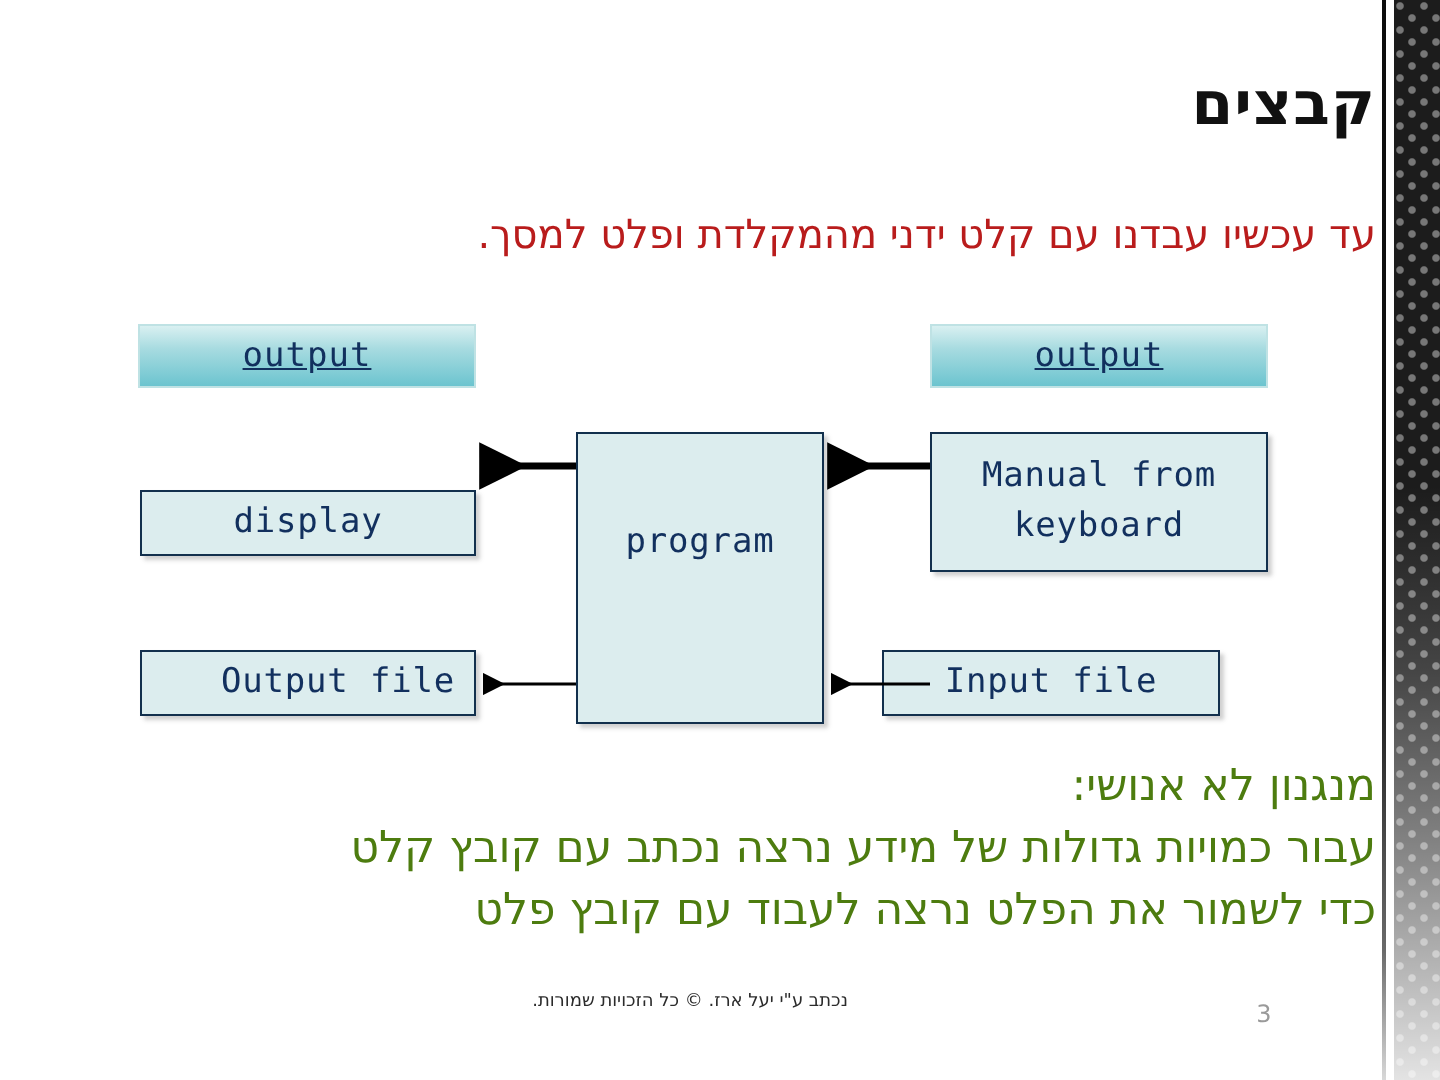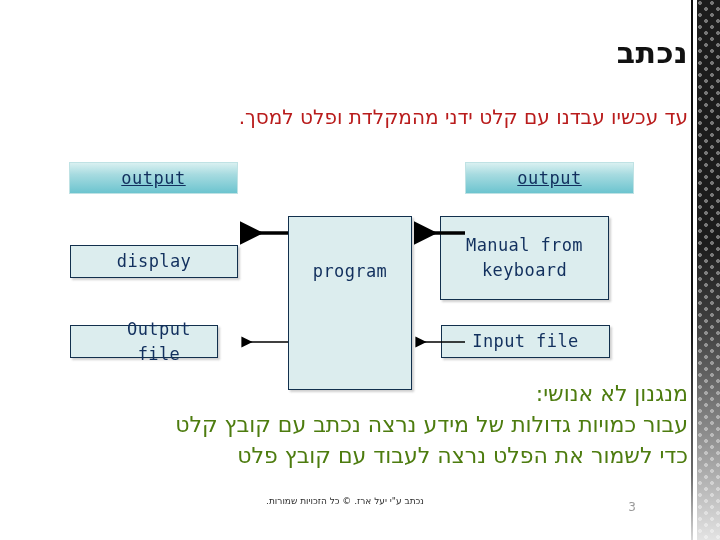--- a/index.html
+++ b/index.html
@@ -145,37 +145,37 @@
     color: #12305e;
     display: flex;
     align-items: center;
     justify-content: center;
     text-align: center;
     line-height: 1.45;
     letter-spacing: 0.4px;
     box-shadow: 2px 2px 2px rgba(120,120,120,0.35);
   }
   .node-display     { left: 70px;  top: 217px; width: 168px; height: 33px; margin-top: 28px; }
-  .node-outputfile  { left: 70px;  top: 325px; width: 148px; height: 33px; padding-left: 30px; }
-  .node-program     { left: 288px; top: 216px; width: 124px; height: 174px; align-items: flex-start; padding-top: 42px; }
-  .node-manual      { left: 440px; top: 216px; width: 169px; height: 84px; }
+  .node-outputfile  { left: 70px;  top: 325px; width: 168px; height: 33px; padding-left: 30px; }
+  .node-program     { left: 288px; top: 216px; width: 124px; height: 146px; align-items: flex-start; padding-top: 42px; }
+  .node-manual      { left: 465px; top: 216px; width: 169px; height: 70px; }
   .node-inputfile   { left: 441px; top: 325px; width: 169px; height: 33px; }
 
   .arrows { position: absolute; left: 0; top: 0; width: 720px; height: 540px; }
 </style>
 </head>
 <body>
 
 <div id="slide">
 
   <div class="edge-rule"></div>
   <div class="edge-texture"></div>
   <div class="edge-fade"></div>
 
-  <div class="slide-title">נכתב</div>
+  <div class="slide-title">קבצים</div>
   <div class="lead-text">עד עכשיו עבדנו עם קלט ידני מהמקלדת ופלט למסך.</div>
 
   <div class="diagram">
 
     <div class="band band-output">output</div>
     <div class="band band-input">output</div>
 
     <div class="node node-display">display</div>
     <div class="node node-outputfile">Output file</div>
     <div class="node node-program">program</div>

